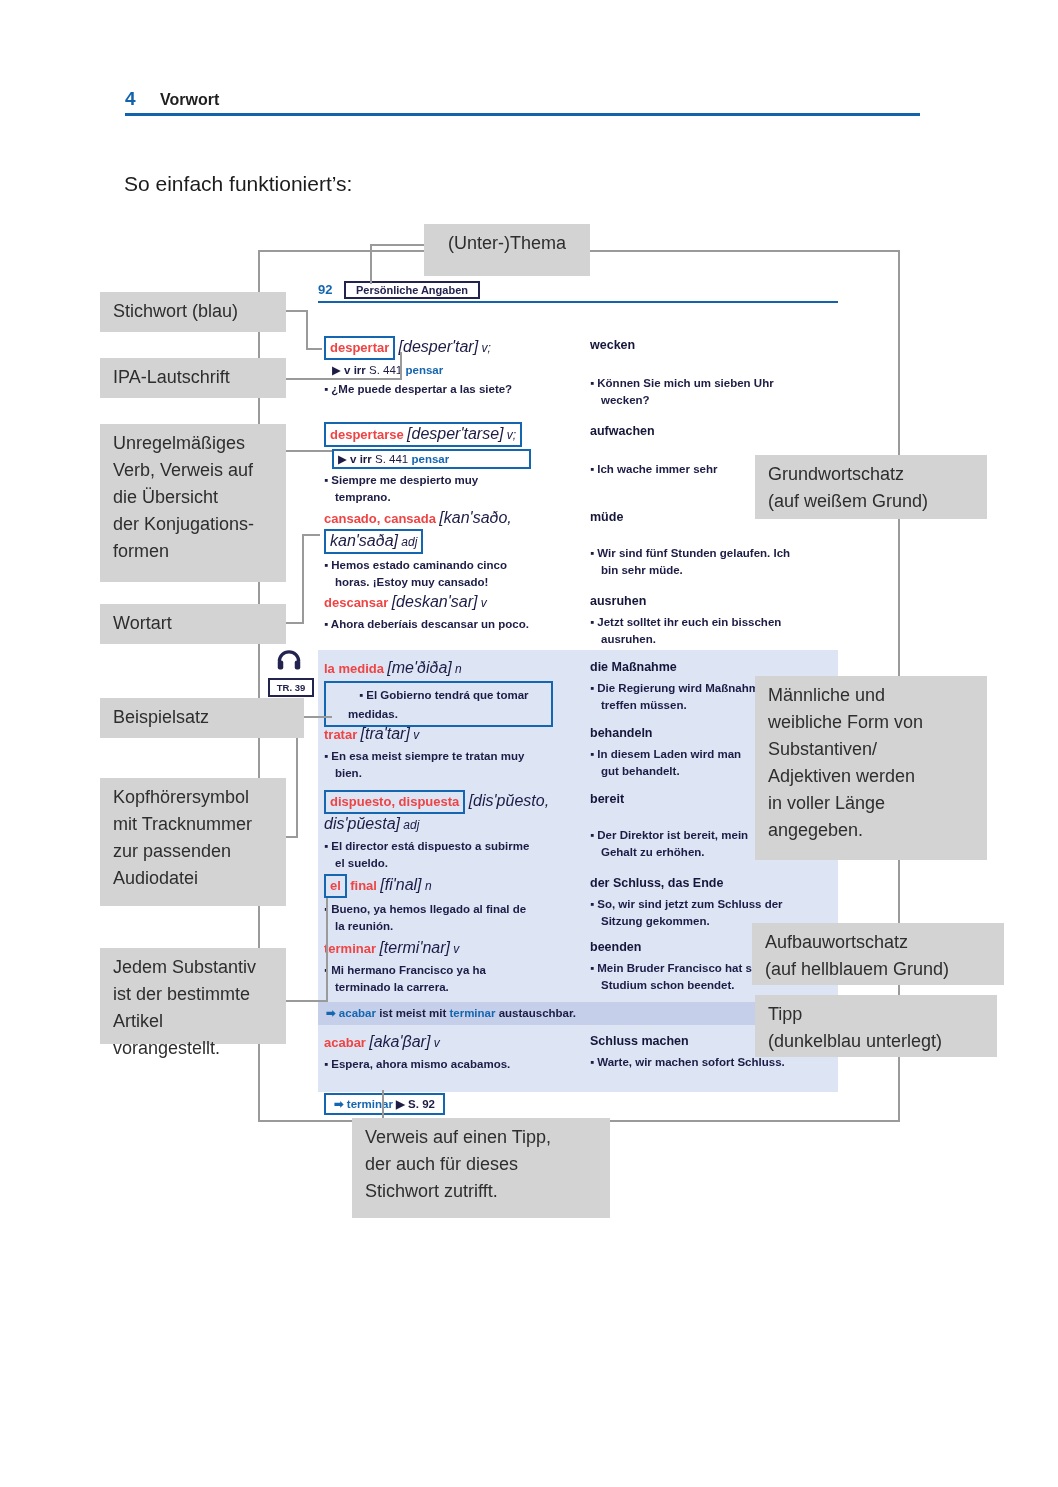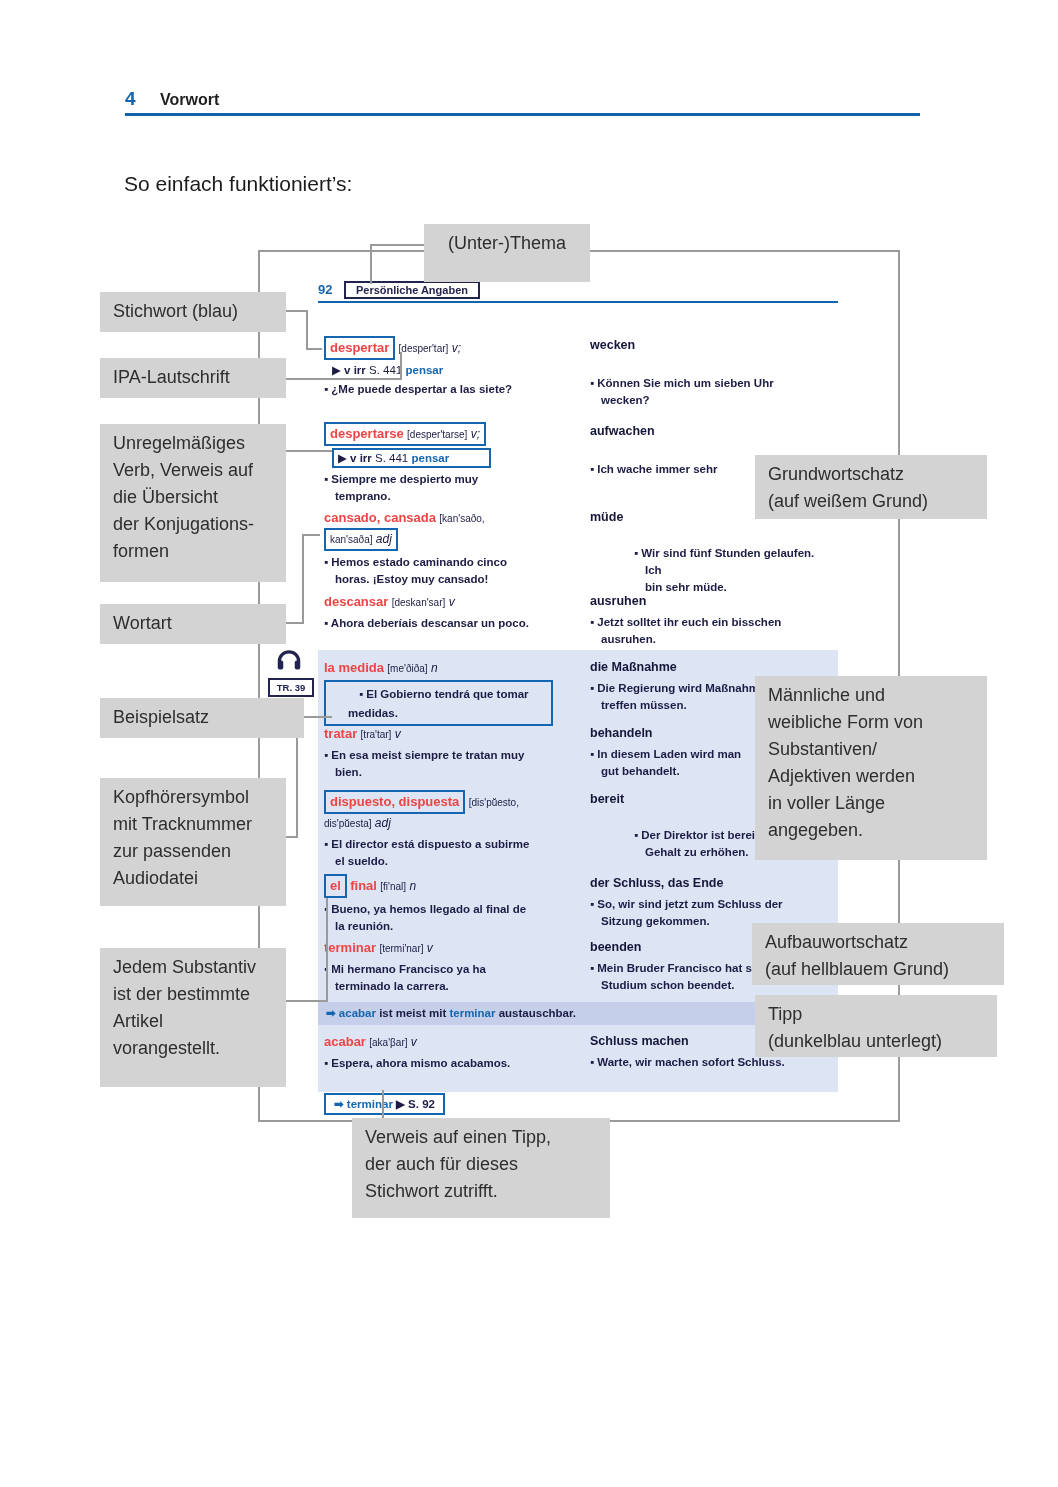--- a/index.html
+++ b/index.html
@@ -30,33 +30,33 @@
                color:#23234f; padding:1px 10px; margin-left:7px; vertical-align:middle; }
   .dict-rule { position:absolute; left:0; top:21px; width:520px; height:2px; background:#1262ac; }
 
   .aufbau-bg { position:absolute; left:0; top:370px; width:520px; height:442px; background:#dde4f4; }
 
   .entry { position:absolute; left:6px; width:510px; display:flex; }
   .col-es { width:266px; padding-right:6px; }
   .col-de { width:238px; }
   .headline { font-size:12px; line-height:19px; }
   .hw { color:#ef4444; font-weight:bold; font-size:13px; }
-  .ipa { color:#1c1c45; font-size:10px; }
+  .ipa { color:#1c1c45; font-size:16px;font-style:italic; }
   .pos { color:#1c1c45; font-size:12px; font-style:italic; }
   .hl { display:inline-block; border:2px solid #1566b0; padding:0 4px; }
   .hlbox { display:inline-block; border:2px solid #1566b0; padding:2px 22px; margin-top:2px; }
   .ref { font-size:11.5px; line-height:16px; margin:2px 0 2px 8px; color:#1c1c45; }
   .refbold { font-weight:bold; }
   .refword { color:#1566b0; font-weight:bold; }
   .ex { font-size:11.5px; font-weight:600; line-height:17px; color:#1c1c45;
         white-space:pre-line; padding-left:11px; text-indent:-11px; margin-top:3px; }
   .col-de .ex { font-weight:bold; }
   .de-head { font-size:12.5px; font-weight:bold; line-height:19px; color:#16163a; }
   .mt20 { margin-top:20px; }
-  .mt18 { margin-top:18px;margin-left:44px; }
+  .mt18 { margin-top:18px; }
 
   .tip-row { position:absolute; left:0; top:722px; width:520px; background:#c5cfe9;
              font-size:11.5px; font-weight:bold; color:#1c1c45; padding:4px 8px; line-height:15px; }
   .tip-arr, .blue { color:#1566b0; }
   .crossref { position:absolute; left:6px; top:790px; }
   .crossref .inner { display:inline-block; border:2px solid #1566b0; padding:2px 8px;
                      font-size:11.5px; font-weight:bold; color:#1c1c45;margin-top:23px; }
 
   
   .hp-icon { position:absolute; left:274px; top:644px; width:30px; height:30px; z-index:3; }
@@ -126,21 +126,21 @@
     </div>
 
     <div class="entry" style="top:142px">
       <div class="col-es">
         <div class="headline">
           <span class="hl"><span class="hw">despertarse</span>
           <span class="ipa">[desper'tarse]</span>
           <span class="pos">v;</span></span>
         </div>
         <div class="ref">
-          <span class="hl" style="padding-right:40px">
+          <span class="hl" style="padding-right:80px">
             <span>▶</span>
             <span class="refbold">v irr</span>
             <span>S. 441</span>
             <span class="refword">pensar</span>
           </span>
         </div>
         <div class="ex">▪ Siempre me despierto muy
 temprano.</div>
       </div>
       <div class="col-de">
@@ -301,35 +301,35 @@
 
   <div class="hp-icon">
     <svg viewBox="0 0 24 24" width="30" height="30">
       <path d="M4.2 14a7.8 7.8 0 0 1 15.6 0" fill="none" stroke="#23234f" stroke-width="2.6"></path>
       <rect x="3" y="13.2" width="4.4" height="7.2" rx="1.6" fill="#23234f"></rect>
       <rect x="16.6" y="13.2" width="4.4" height="7.2" rx="1.6" fill="#23234f"></rect>
     </svg>
   </div>
   <div class="track-box">TR. 39</div>
 
-  <div class="callout" style="left:424px;top:224px;width:166px;height:58px;text-align:center">(Unter-)Thema</div>
+  <div class="callout" style="left:424px;top:224px;width:166px;height:52px;text-align:center">(Unter-)Thema</div>
   <div class="callout" style="left:100px;top:292px;width:186px;height:40px">Stichwort (blau)</div>
   <div class="callout" style="left:100px;top:358px;width:186px;height:40px">IPA-Lautschrift</div>
   <div class="callout" style="left:100px;top:424px;width:186px;height:158px">Unregelmäßiges
 Verb, Verweis auf
 die Übersicht
 der Konjugations-
 formen</div>
   <div class="callout" style="left:100px;top:604px;width:186px;height:40px">Wortart</div>
   <div class="callout" style="left:100px;top:698px;width:204px;height:40px">Beispielsatz</div>
   <div class="callout" style="left:100px;top:778px;width:186px;height:128px">Kopfhörersymbol
 mit Tracknummer
 zur passenden
 Audiodatei</div>
-  <div class="callout" style="left:100px;top:948px;width:186px;height:139px">Jedem Substantiv
+  <div class="callout" style="left:100px;top:948px;width:186px;height:96px">Jedem Substantiv
 ist der bestimmte
 Artikel
 vorangestellt.</div>
   <div class="callout" style="left:755px;top:455px;width:232px;height:64px">Grundwortschatz
 (auf weißem Grund)</div>
   <div class="callout" style="left:755px;top:676px;width:232px;height:184px">Männliche und
 weibliche Form von
 Substantiven/
 Adjektiven werden
 in voller Länge

